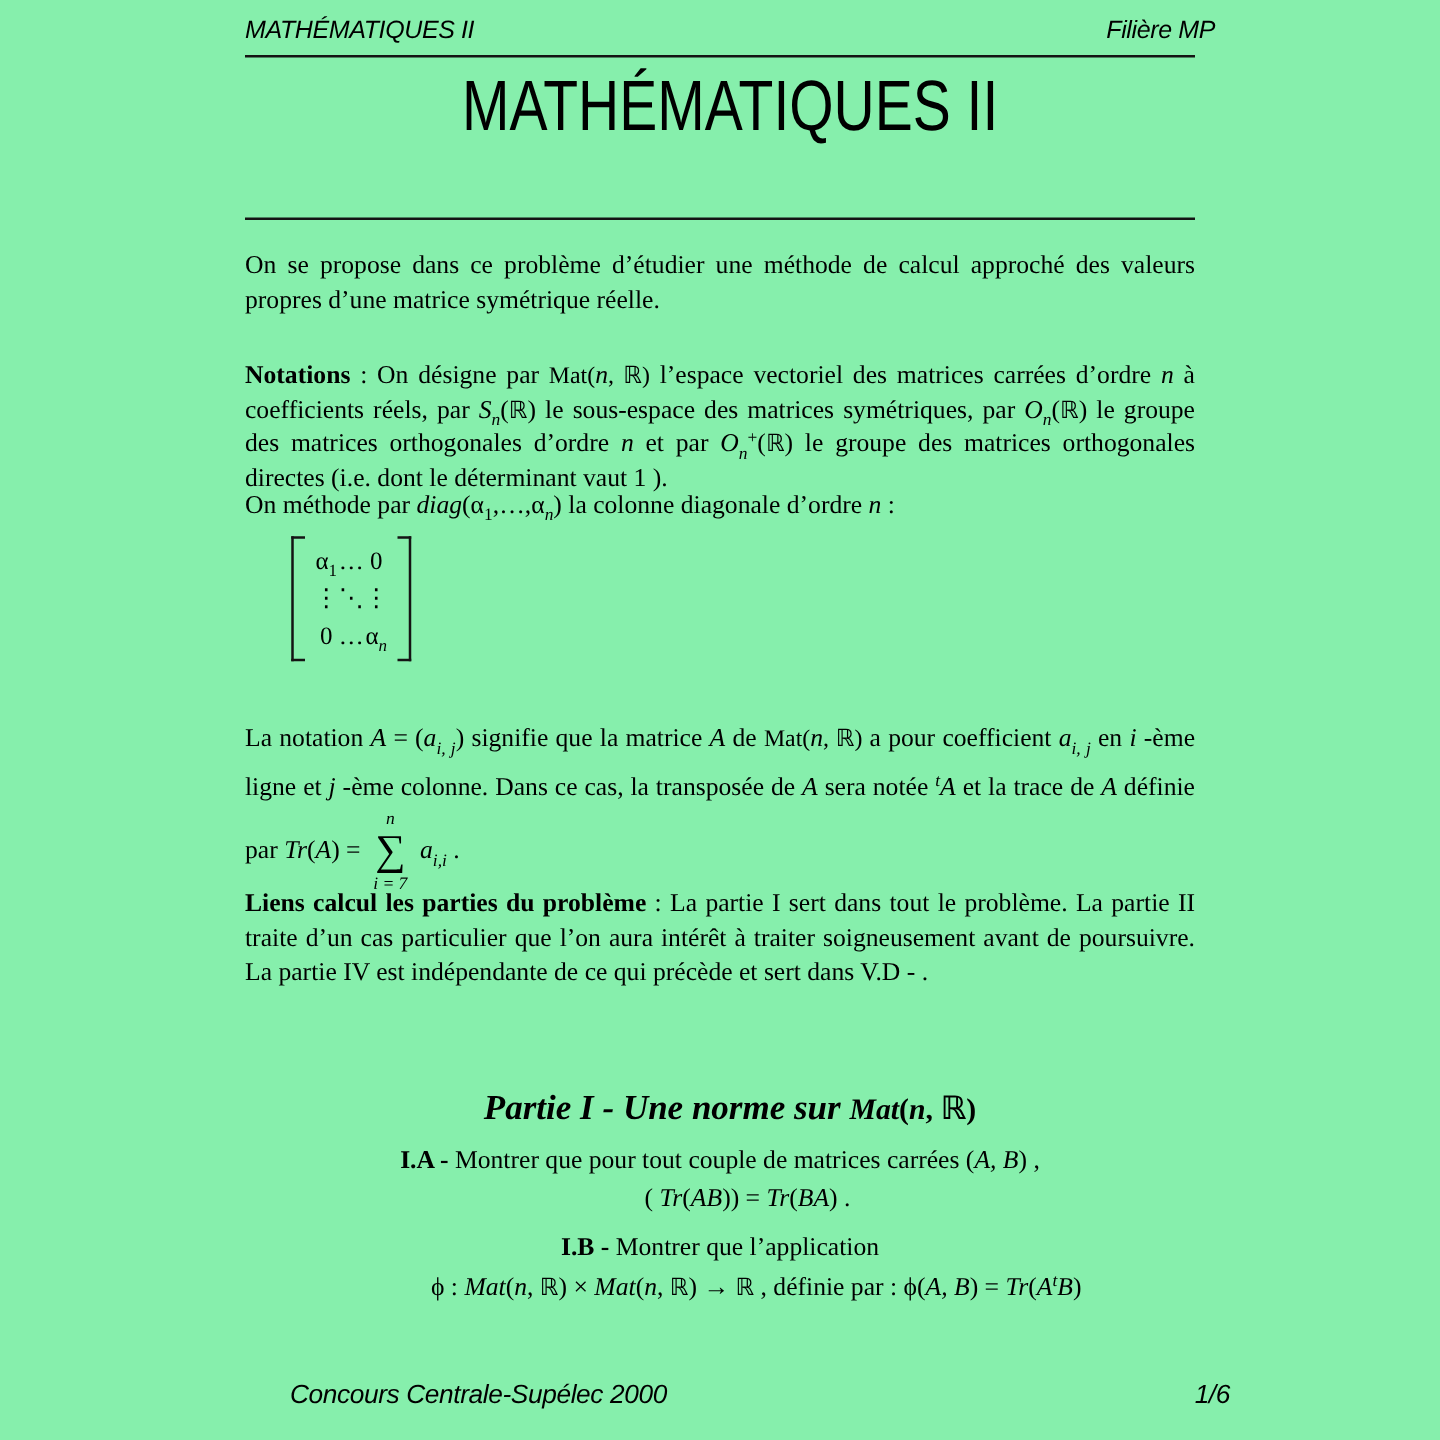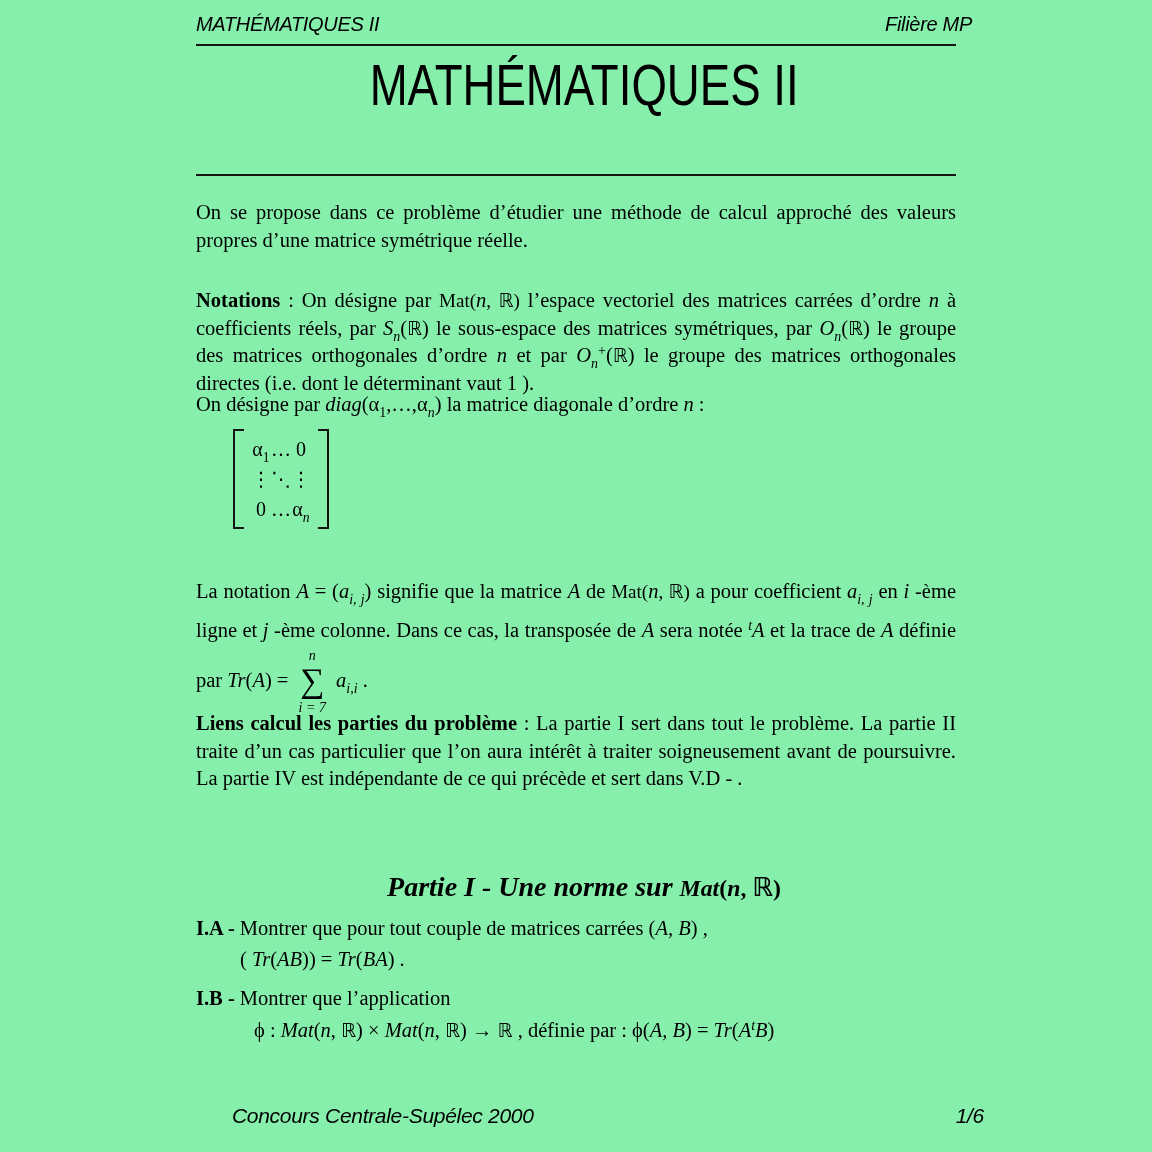--- a/index.html
+++ b/index.html
@@ -59,21 +59,21 @@
     display:grid; grid-template-columns:auto auto auto;
     padding:5px 7px;
     font-size:20px;
   }
   .mcell{line-height:30px; text-align:center;}
   
   .heading{
     position:absolute; left:0; top:871px; width:100%;
     text-align:center; font-size:28px;
   }
-  .q-line{position:absolute; left:196px; width:760px; font-size:20.5px;}
+  .q-line{position:absolute; left:196px; width:760px; font-size:20.5px;text-align:center;}
   #ia-line{top:917px;}
   #ia-formula{top:948px; left:240px; width:716px;}
   #ib-line{top:987px;}
   #ib-formula{top:1019px; left:254px; width:702px;}
   
   .sg-p{}
   .sg-b{font-weight:bold;}
   .sg-i{font-style:italic;}
   .sg-bi{font-weight:bold;font-style:italic;}
   .sg-sb{font-size:0.68em; vertical-align:-0.42em; line-height:0;}
@@ -99,21 +99,21 @@
   <div class="hdr hdr-right">Filière MP</div>
   <div class="rule rule-1"></div>
 
   <div class="title"><span>MATHÉMATIQUES II</span></div>
   <div class="rule rule-2"></div>
 
   <div class="para" id="intro"><span class="sg-p">On se propose dans ce problème d’étudier une méthode de calcul approché des valeurs propres d’une matrice symétrique réelle.</span></div>
 
   <div class="para" id="notations"><span class="sg-b">Notations</span><span class="sg-p"> : On désigne par </span><span class="sg-m">Mat(</span><span class="sg-i">n</span><span class="sg-m">, </span><span class="sg-bb">ℝ</span><span class="sg-m">)</span><span class="sg-p"> l’espace vectoriel des matrices carrées d’ordre </span><span class="sg-i">n</span><span class="sg-p"> à coefficients réels, par </span><span class="sg-i">S</span><span class="sg-sb sg-i">n</span><span class="sg-p">(</span><span class="sg-bb">ℝ</span><span class="sg-p">)</span><span class="sg-p"> le sous-espace des matrices symétriques, par </span><span class="sg-i">O</span><span class="sg-sb sg-i">n</span><span class="sg-p">(</span><span class="sg-bb">ℝ</span><span class="sg-p">)</span><span class="sg-p"> le groupe des matrices orthogonales d’ordre </span><span class="sg-i">n</span><span class="sg-p"> et par </span><span class="sg-i">O</span><span class="sg-sb sg-i">n</span><span class="sg-sp">+</span><span class="sg-p">(</span><span class="sg-bb">ℝ</span><span class="sg-p">)</span><span class="sg-p"> le groupe des matrices orthogonales directes (i.e. dont le déterminant vaut 1 ).</span></div>
 
-  <div class="diag-line"><span class="sg-p">On désigne par </span><span class="sg-i">diag</span><span class="sg-p">(α</span><span class="sg-sb">1</span><span class="sg-p">,…,α</span><span class="sg-sb sg-i">n</span><span class="sg-p">)</span><span class="sg-p"> la matrice diagonale d’ordre </span><span class="sg-i">n</span><span class="sg-p"> :</span></div>
+  <div class="diag-line"><span class="sg-p">On méthode par </span><span class="sg-i">diag</span><span class="sg-p">(α</span><span class="sg-sb">1</span><span class="sg-p">,…,α</span><span class="sg-sb sg-i">n</span><span class="sg-p">)</span><span class="sg-p"> la colonne diagonale d’ordre </span><span class="sg-i">n</span><span class="sg-p"> :</span></div>
 
   <div class="matrix-wrap">
     <div class="bracket bracket-left"></div>
     <div class="matrix-grid">
         <span class="mcell"><span class="sg-p">α</span><span class="sg-sb">1</span></span>
         <span class="mcell"><span class="sg-p">…</span></span>
         <span class="mcell"><span class="sg-p">0</span></span>
         <span class="mcell"><span class="sg-p">⋮</span></span>
         <span class="mcell"><span class="sg-p">⋱</span></span>
         <span class="mcell"><span class="sg-p">⋮</span></span>

